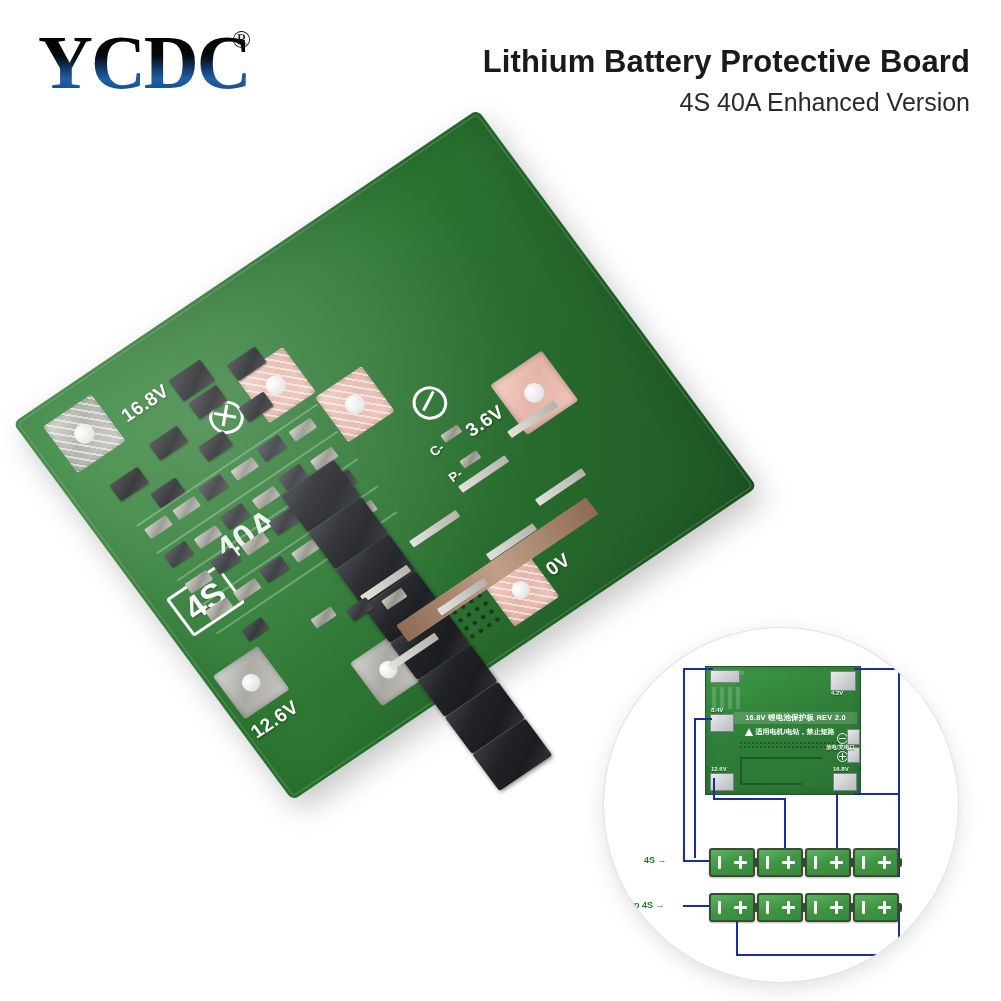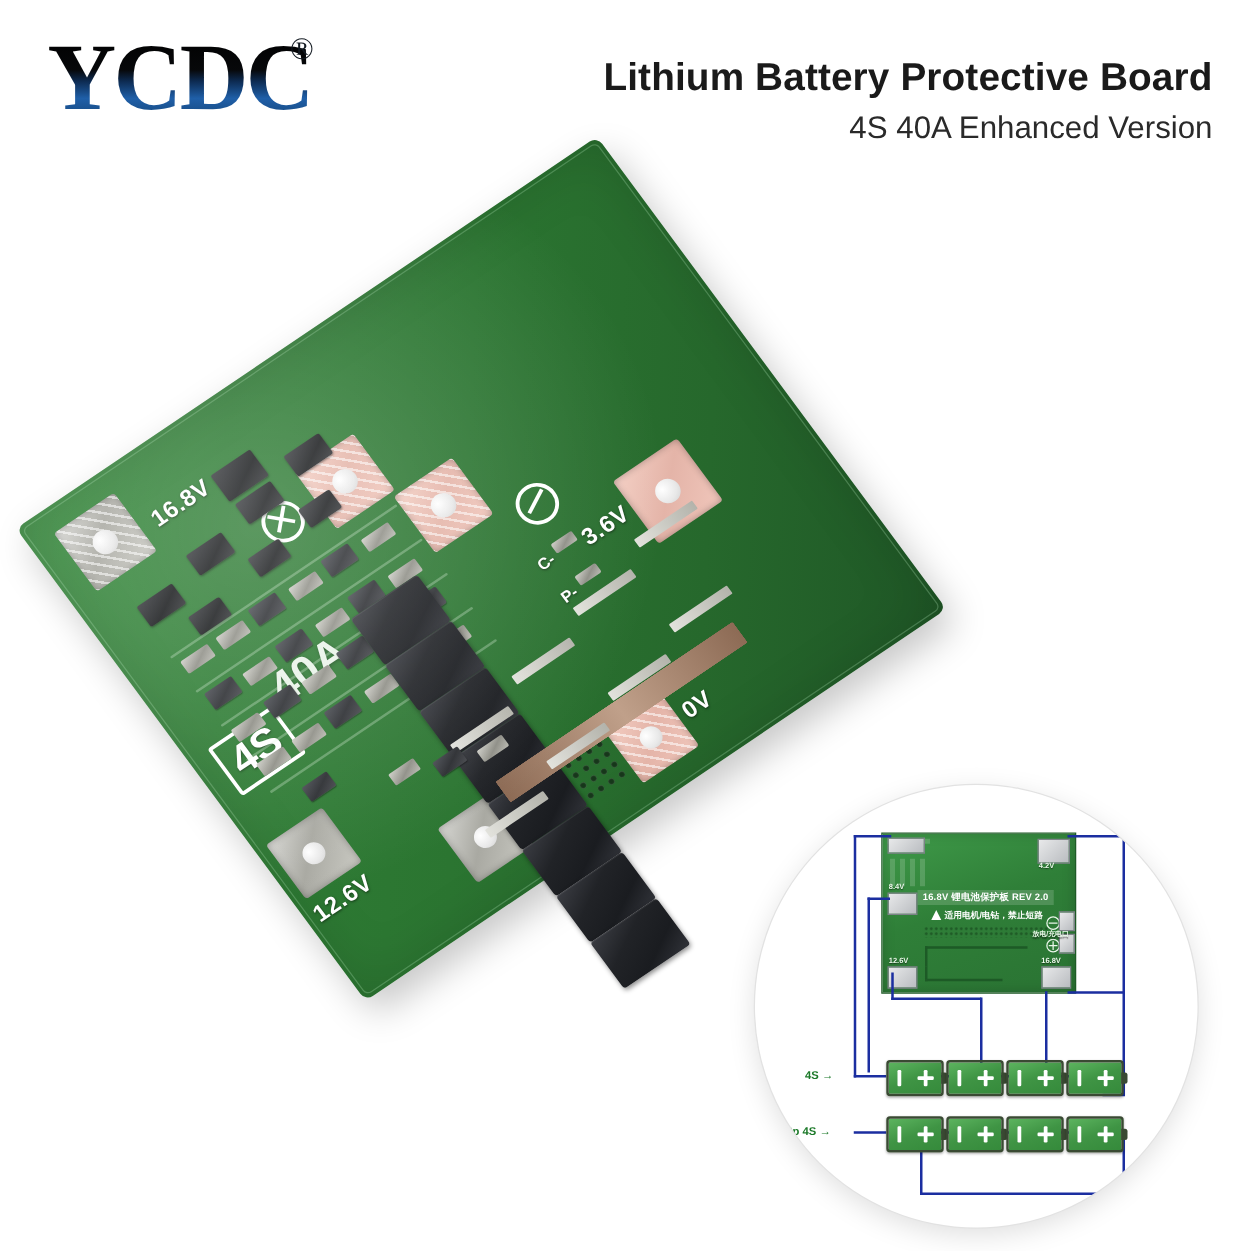--- a/index.html
+++ b/index.html
@@ -158,21 +158,21 @@
   .mb-strip{position:absolute;background:rgba(255,255,255,0.17);}
   .mb-pad{
     position:absolute;background:linear-gradient(135deg,#e8e9ea,#b9bcc0);
     border:1px solid #7d8288;
   }
   .mb-label{
     position:absolute;color:#eafbea;font-size:6px;font-weight:bold;
     white-space:nowrap;text-shadow:0 1px 1px rgba(0,0,0,0.55);
   }
   .mb-banner{
-    position:absolute;left:28px;top:45px;width:109px;height:12px;
+    position:absolute;left:28px;top:45px;width:123px;height:12px;
     background:rgba(255,255,255,0.16);
     color:#ffffff;font-size:7.5px;font-weight:bold;
     display:flex;align-items:center;justify-content:center;
     letter-spacing:0.2px;white-space:nowrap;
   }
   .mb-warn{
     position:absolute;left:31px;top:59px;width:105px;height:11px;
     color:#ffffff;font-size:7px;font-weight:bold;
     display:flex;align-items:center;justify-content:center;gap:3px;
     white-space:nowrap;

